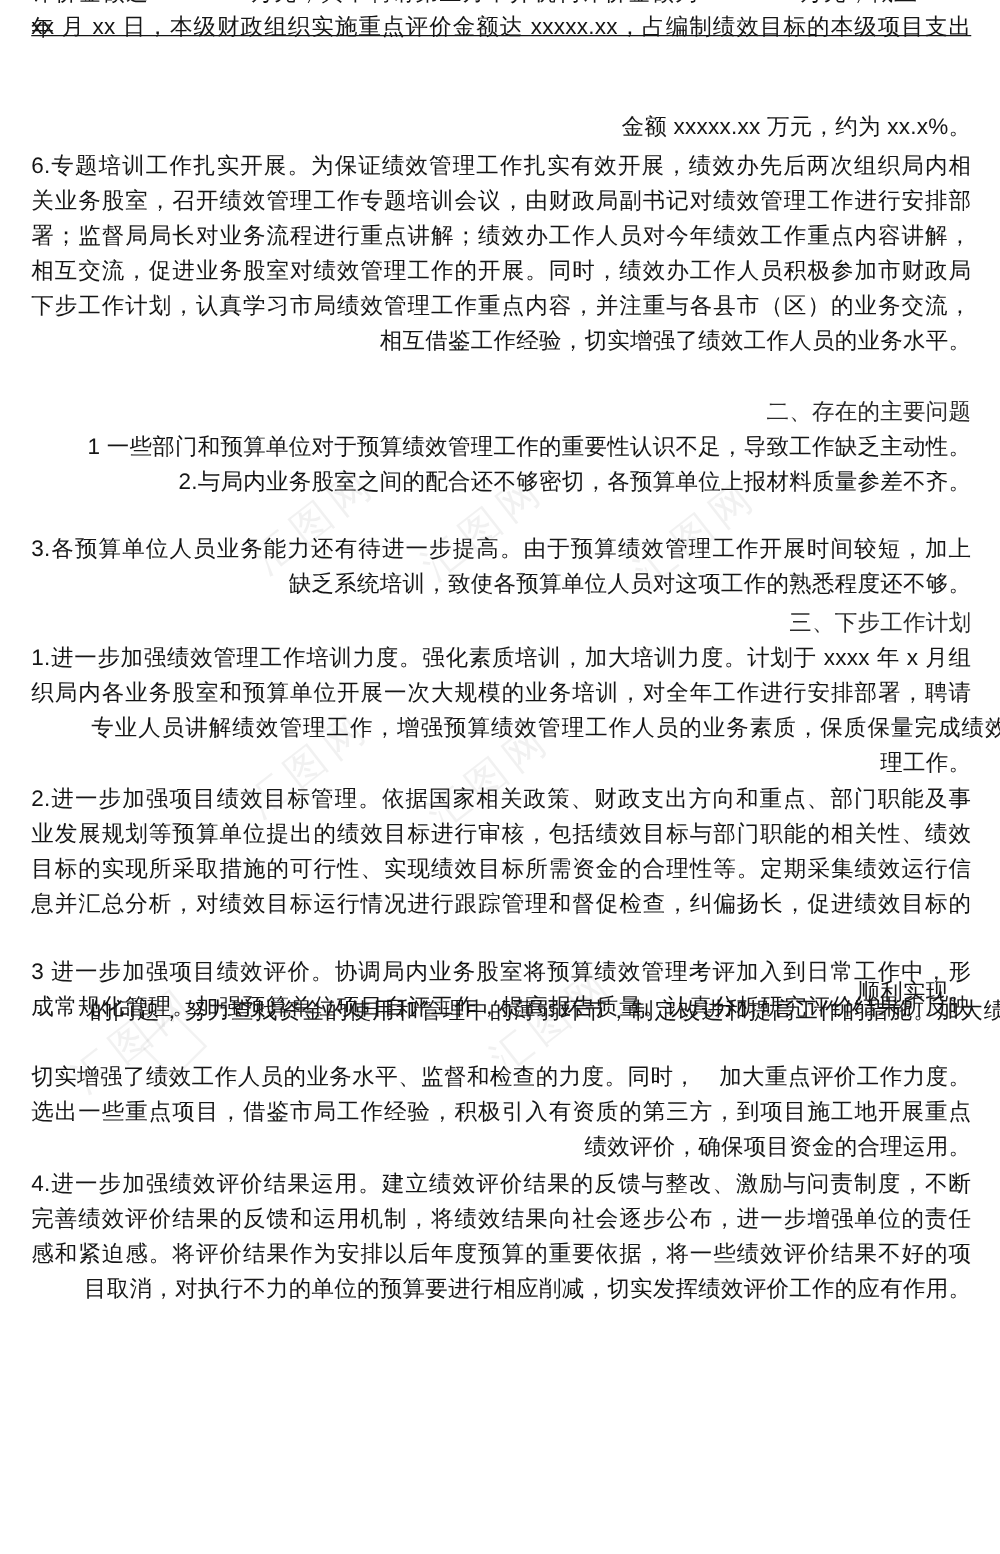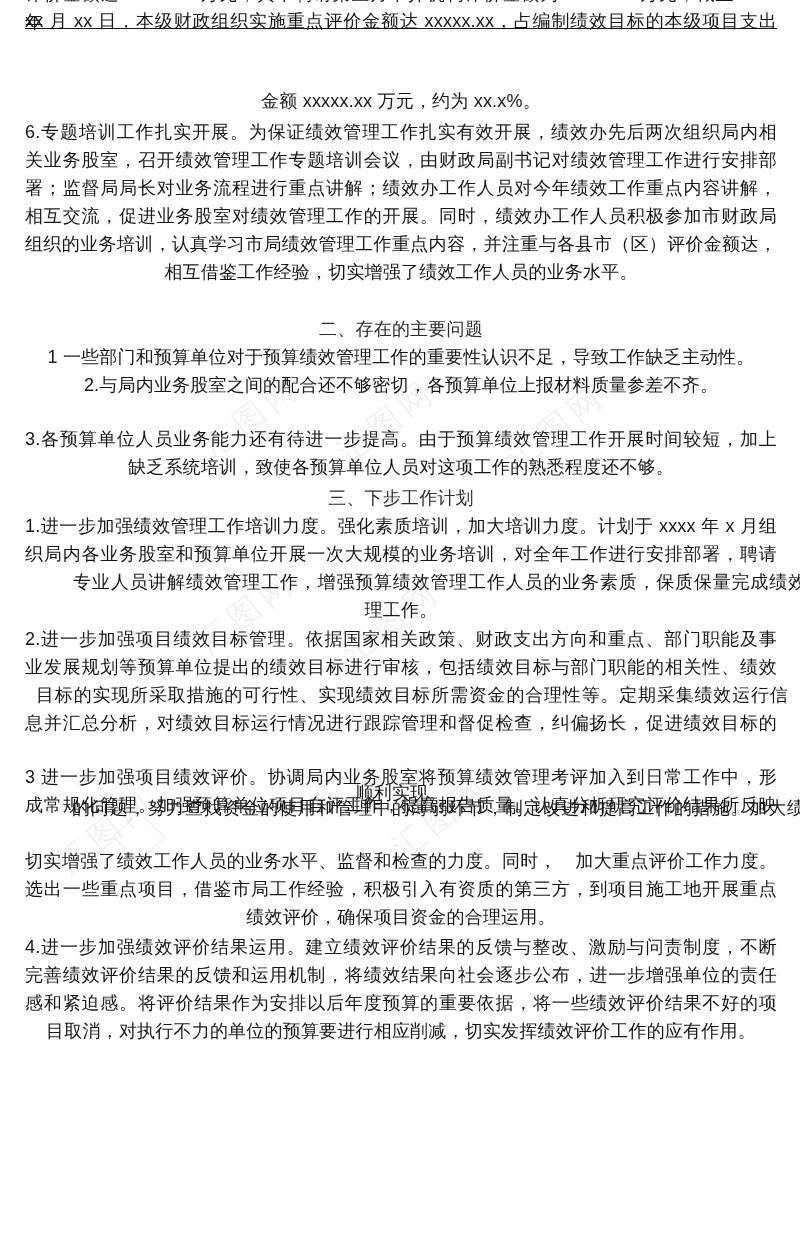--- a/index.html
+++ b/index.html
@@ -14,21 +14,21 @@
   }
   .line{
     position:absolute;
     left:25px;
     width:752px;
     height:28px;
     line-height:28px;
     font-size:18px;
     letter-spacing:0.2px;
     white-space:nowrap;
-    text-align:center;
+    text-align:right;
   }
   .just{
     white-space:normal;
     text-align:justify;
     text-align-last:justify;
     text-justify:inter-ideograph;
   }
   .heading{
     color:#2b2b2b;
     font-weight:400;
@@ -67,38 +67,38 @@
   <span class="wm-diamond" style="left:120px;top:818px;"></span>
 
   <div class="line just" style="top:-20px;">评价金额达 xxxxx.xx 万元，其中聘请第三方中介机构评价金额为 xxxxx.xx 万元，截至 xxxx 年</div>
   <div class="line just" style="top:7px;text-decoration:underline;">xx 月 xx 日，本级财政组织实施重点评价金额达 xxxxx.xx，占编制绩效目标的本级项目支出</div>
   <div class="line" style="top:87px;">金额 xxxxx.xx 万元，约为 xx.x%。</div>
 
   <div class="line just" style="top:118px;">6.专题培训工作扎实开展。为保证绩效管理工作扎实有效开展，绩效办先后两次组织局内相</div>
   <div class="line just" style="top:146px;">关业务股室，召开绩效管理工作专题培训会议，由财政局副书记对绩效管理工作进行安排部</div>
   <div class="line just" style="top:174px;">署；监督局局长对业务流程进行重点讲解；绩效办工作人员对今年绩效工作重点内容讲解，</div>
   <div class="line just" style="top:202px;">相互交流，促进业务股室对绩效管理工作的开展。同时，绩效办工作人员积极参加市财政局</div>
-  <div class="line just" style="top:230px;">组织的业务培训，认真学习市局绩效管理工作重点内容，并注重与各县市（区）评价金额达，</div>
+  <div class="line just" style="top:230px;">下步工作计划，认真学习市局绩效管理工作重点内容，并注重与各县市（区）的业务交流，</div>
   <div class="line" style="top:258px;">相互借鉴工作经验，切实增强了绩效工作人员的业务水平。</div>
 
   <div class="line heading" style="top:315px;">二、存在的主要问题</div>
   <div class="line" style="top:343px;">1 一些部门和预算单位对于预算绩效管理工作的重要性认识不足，导致工作缺乏主动性。</div>
   <div class="line" style="top:371px;">2.与局内业务股室之间的配合还不够密切，各预算单位上报材料质量参差不齐。</div>
   <div class="line just" style="top:425px;">3.各预算单位人员业务能力还有待进一步提高。由于预算绩效管理工作开展时间较短，加上</div>
   <div class="line" style="top:453px;">缺乏系统培训，致使各预算单位人员对这项工作的熟悉程度还不够。</div>
 
   <div class="line heading" style="top:484px;">三、下步工作计划</div>
   <div class="line just" style="top:512px;">1.进一步加强绩效管理工作培训力度。强化素质培训，加大培训力度。计划于 xxxx 年 x 月组</div>
   <div class="line just" style="top:540px;">织局内各业务股室和预算单位开展一次大规模的业务培训，对全年工作进行安排部署，聘请</div>
   <div class="line just" style="top:568px;margin-left:48px;">专业人员讲解绩效管理工作，增强预算绩效管理工作人员的业务素质，保质保量完成绩效管</div>
   <div class="line" style="top:596px;">理工作。</div>
 
   <div class="line just" style="top:625px;">2.进一步加强项目绩效目标管理。依据国家相关政策、财政支出方向和重点、部门职能及事</div>
   <div class="line just" style="top:653px;">业发展规划等预算单位提出的绩效目标进行审核，包括绩效目标与部门职能的相关性、绩效</div>
-  <div class="line just" style="top:681px;margin-left:11px;">目标的实现所采取措施的可行性、实现绩效目标所需资金的合理性等。定期采集绩效运行信</div>
+  <div class="line just" style="top:681px;">目标的实现所采取措施的可行性、实现绩效目标所需资金的合理性等。定期采集绩效运行信</div>
   <div class="line just" style="top:709px;">息并汇总分析，对绩效目标运行情况进行跟踪管理和督促检查，纠偏扬长，促进绩效目标的</div>
   <div class="line" style="top:779px;">顺利实现。</div>
 
   <div class="line just" style="top:763px;">3 进一步加强项目绩效评价。协调局内业务股室将预算绩效管理考评加入到日常工作中，形</div>
   <div class="line just" style="top:791px;">成常规化管理。加强预算单位项目自评工作，提高报告质量。认真分析研究评价结果所反映</div>
   <div class="line just" style="top:794px;margin-left:47px;">的问题，努力查找资金的使用和管理中的薄弱环节，制定改进和提高工作的措施。加大绩效</div>
   <div class="line just" style="top:847px;">切实增强了绩效工作人员的业务水平、监督和检查的力度。同时，　加大重点评价工作力度。</div>
   <div class="line just" style="top:875px;">选出一些重点项目，借鉴市局工作经验，积极引入有资质的第三方，到项目施工地开展重点</div>
   <div class="line" style="top:903px;">绩效评价，确保项目资金的合理运用。</div>
 

